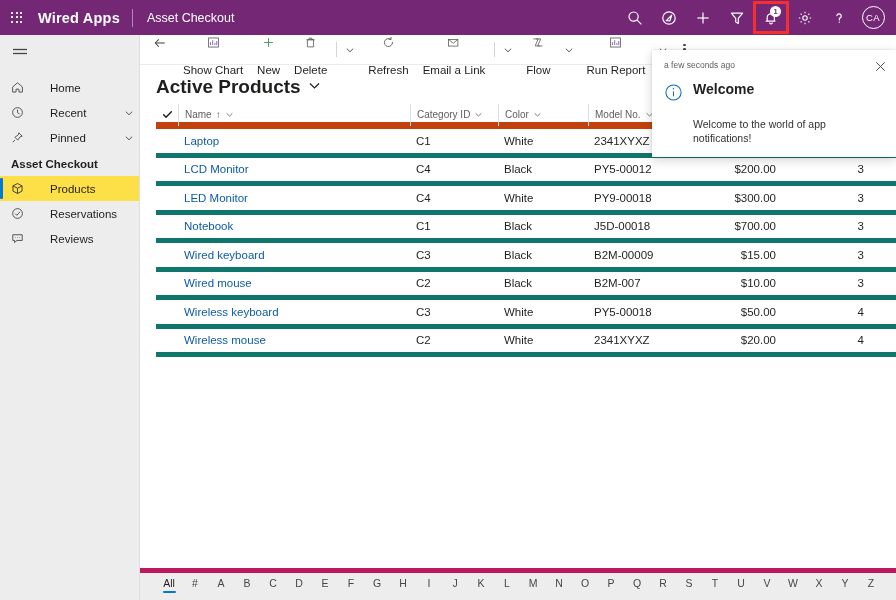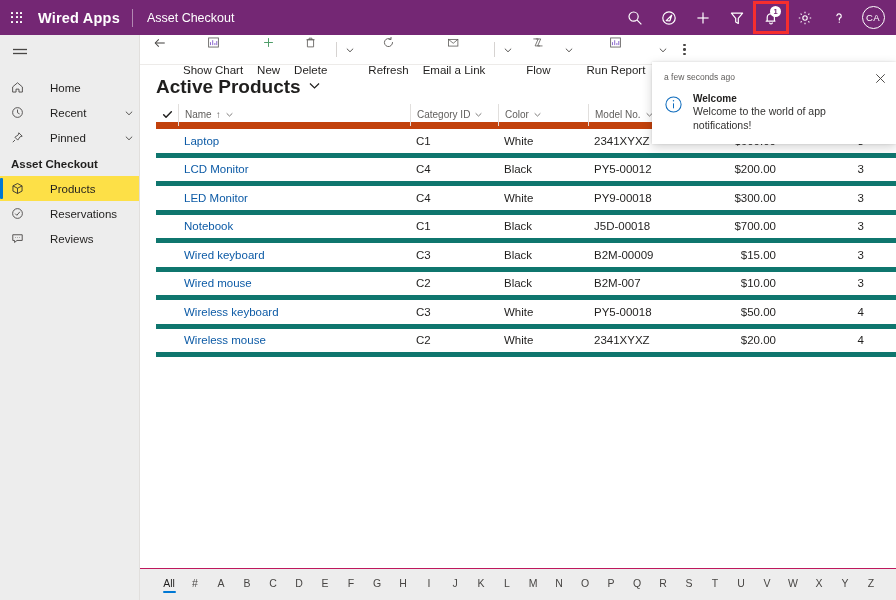--- a/index.html
+++ b/index.html
@@ -156,48 +156,48 @@
   .c-cat    { width: 88px; }
   .c-color  { width: 90px; }
   .c-model  { width: 104px; }
   .c-price  { width: 90px; text-align: right; }
   .c-rating { width: 88px; }
 
   
   .alphabar {
     height: 32px; min-height: 32px;
     background: #ededed;
-    border-top: 1px solid #be185d;
+    border-top: 5px solid #be185d;
     display: flex; align-items: flex-end;
     padding-left: 16px; gap: 0;
   }
   .alpha {
     min-width: 26px; height: 30px;
     display: flex; flex-direction: column; align-items: center; justify-content: center;
     font-size: 10.5px; color: #484644; cursor: pointer;
   }
   .alpha.active { color: #201f1e; }
   .alpha .ul { width: 13px; height: 2px; background: #0078d4; margin-top: 2px; border-radius: 1px; }
   .alpha .ul.hidden { background: transparent; }
 
   
   .notif {
-    position: absolute; left: 652px; top: 62px;
+    position: absolute; left: 652px; top: 50px;
     width: 244px;
     background: #ffffff;
     box-shadow: 0 3px 10px rgba(0,0,0,.18), 0 0 2px rgba(0,0,0,.12);
     z-index: 60;
     padding: 5px 0 12px 0;
   }
   .notif-top { display: flex; align-items: flex-start; padding: 2px 6px 0 12px; }
   .notif-time { flex: 1; font-size: 8.5px; color: #605e5c; padding-top: 3px; }
   .notif-close { width: 20px; height: 18px; display:flex; align-items:center; justify-content:center; cursor: pointer; }
   .notif-item { display: flex; gap: 10px; padding: 6px 12px 0 12px; }
   .notif-icon { flex-shrink: 0; padding-top: 2px; }
-  .notif-title { font-size: 10px; color: #201f1e; font-weight: 600; margin-bottom: 1px; }
+  .notif-title { font-size: 14px; color: #201f1e; font-weight: 600; margin-bottom: 21px; }
   .notif-text { font-size: 10.5px; color: #323130; line-height: 1.3; }
 </style>
 </head>
 <body>
 
 <div id="app">
 
   <div class="topbar">
     <div class="waffle">
       <div class="waffle-grid">

